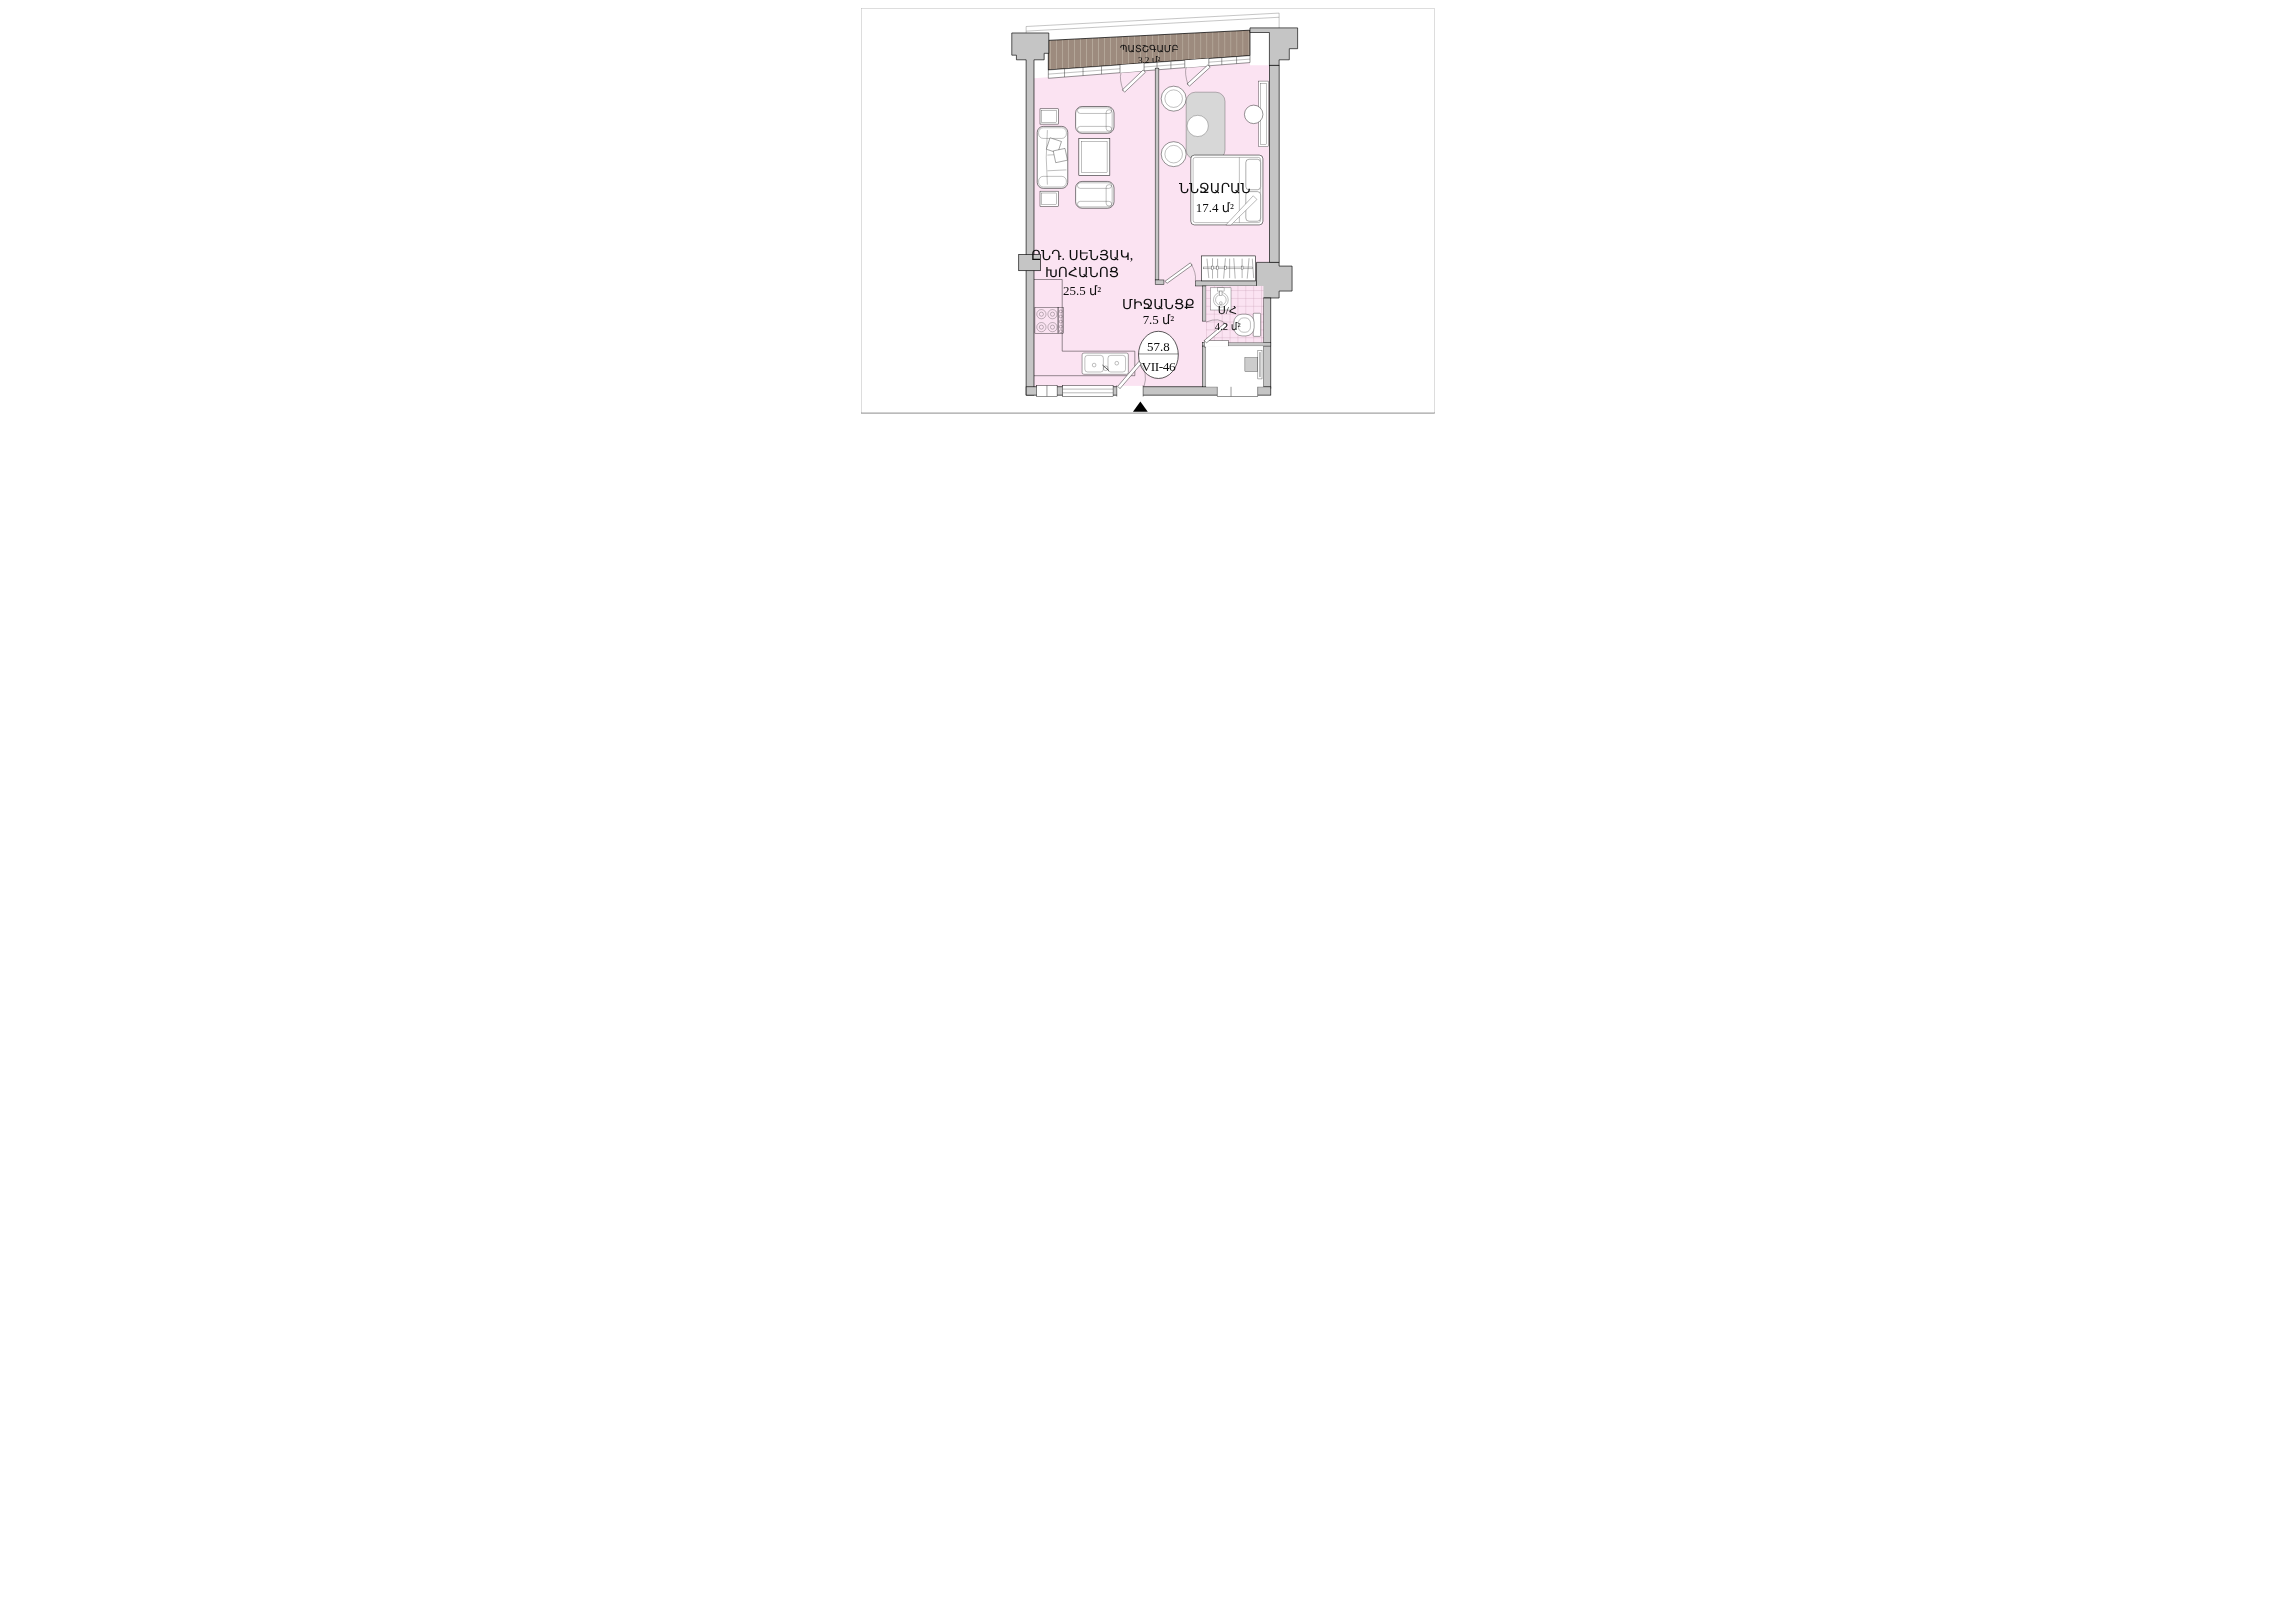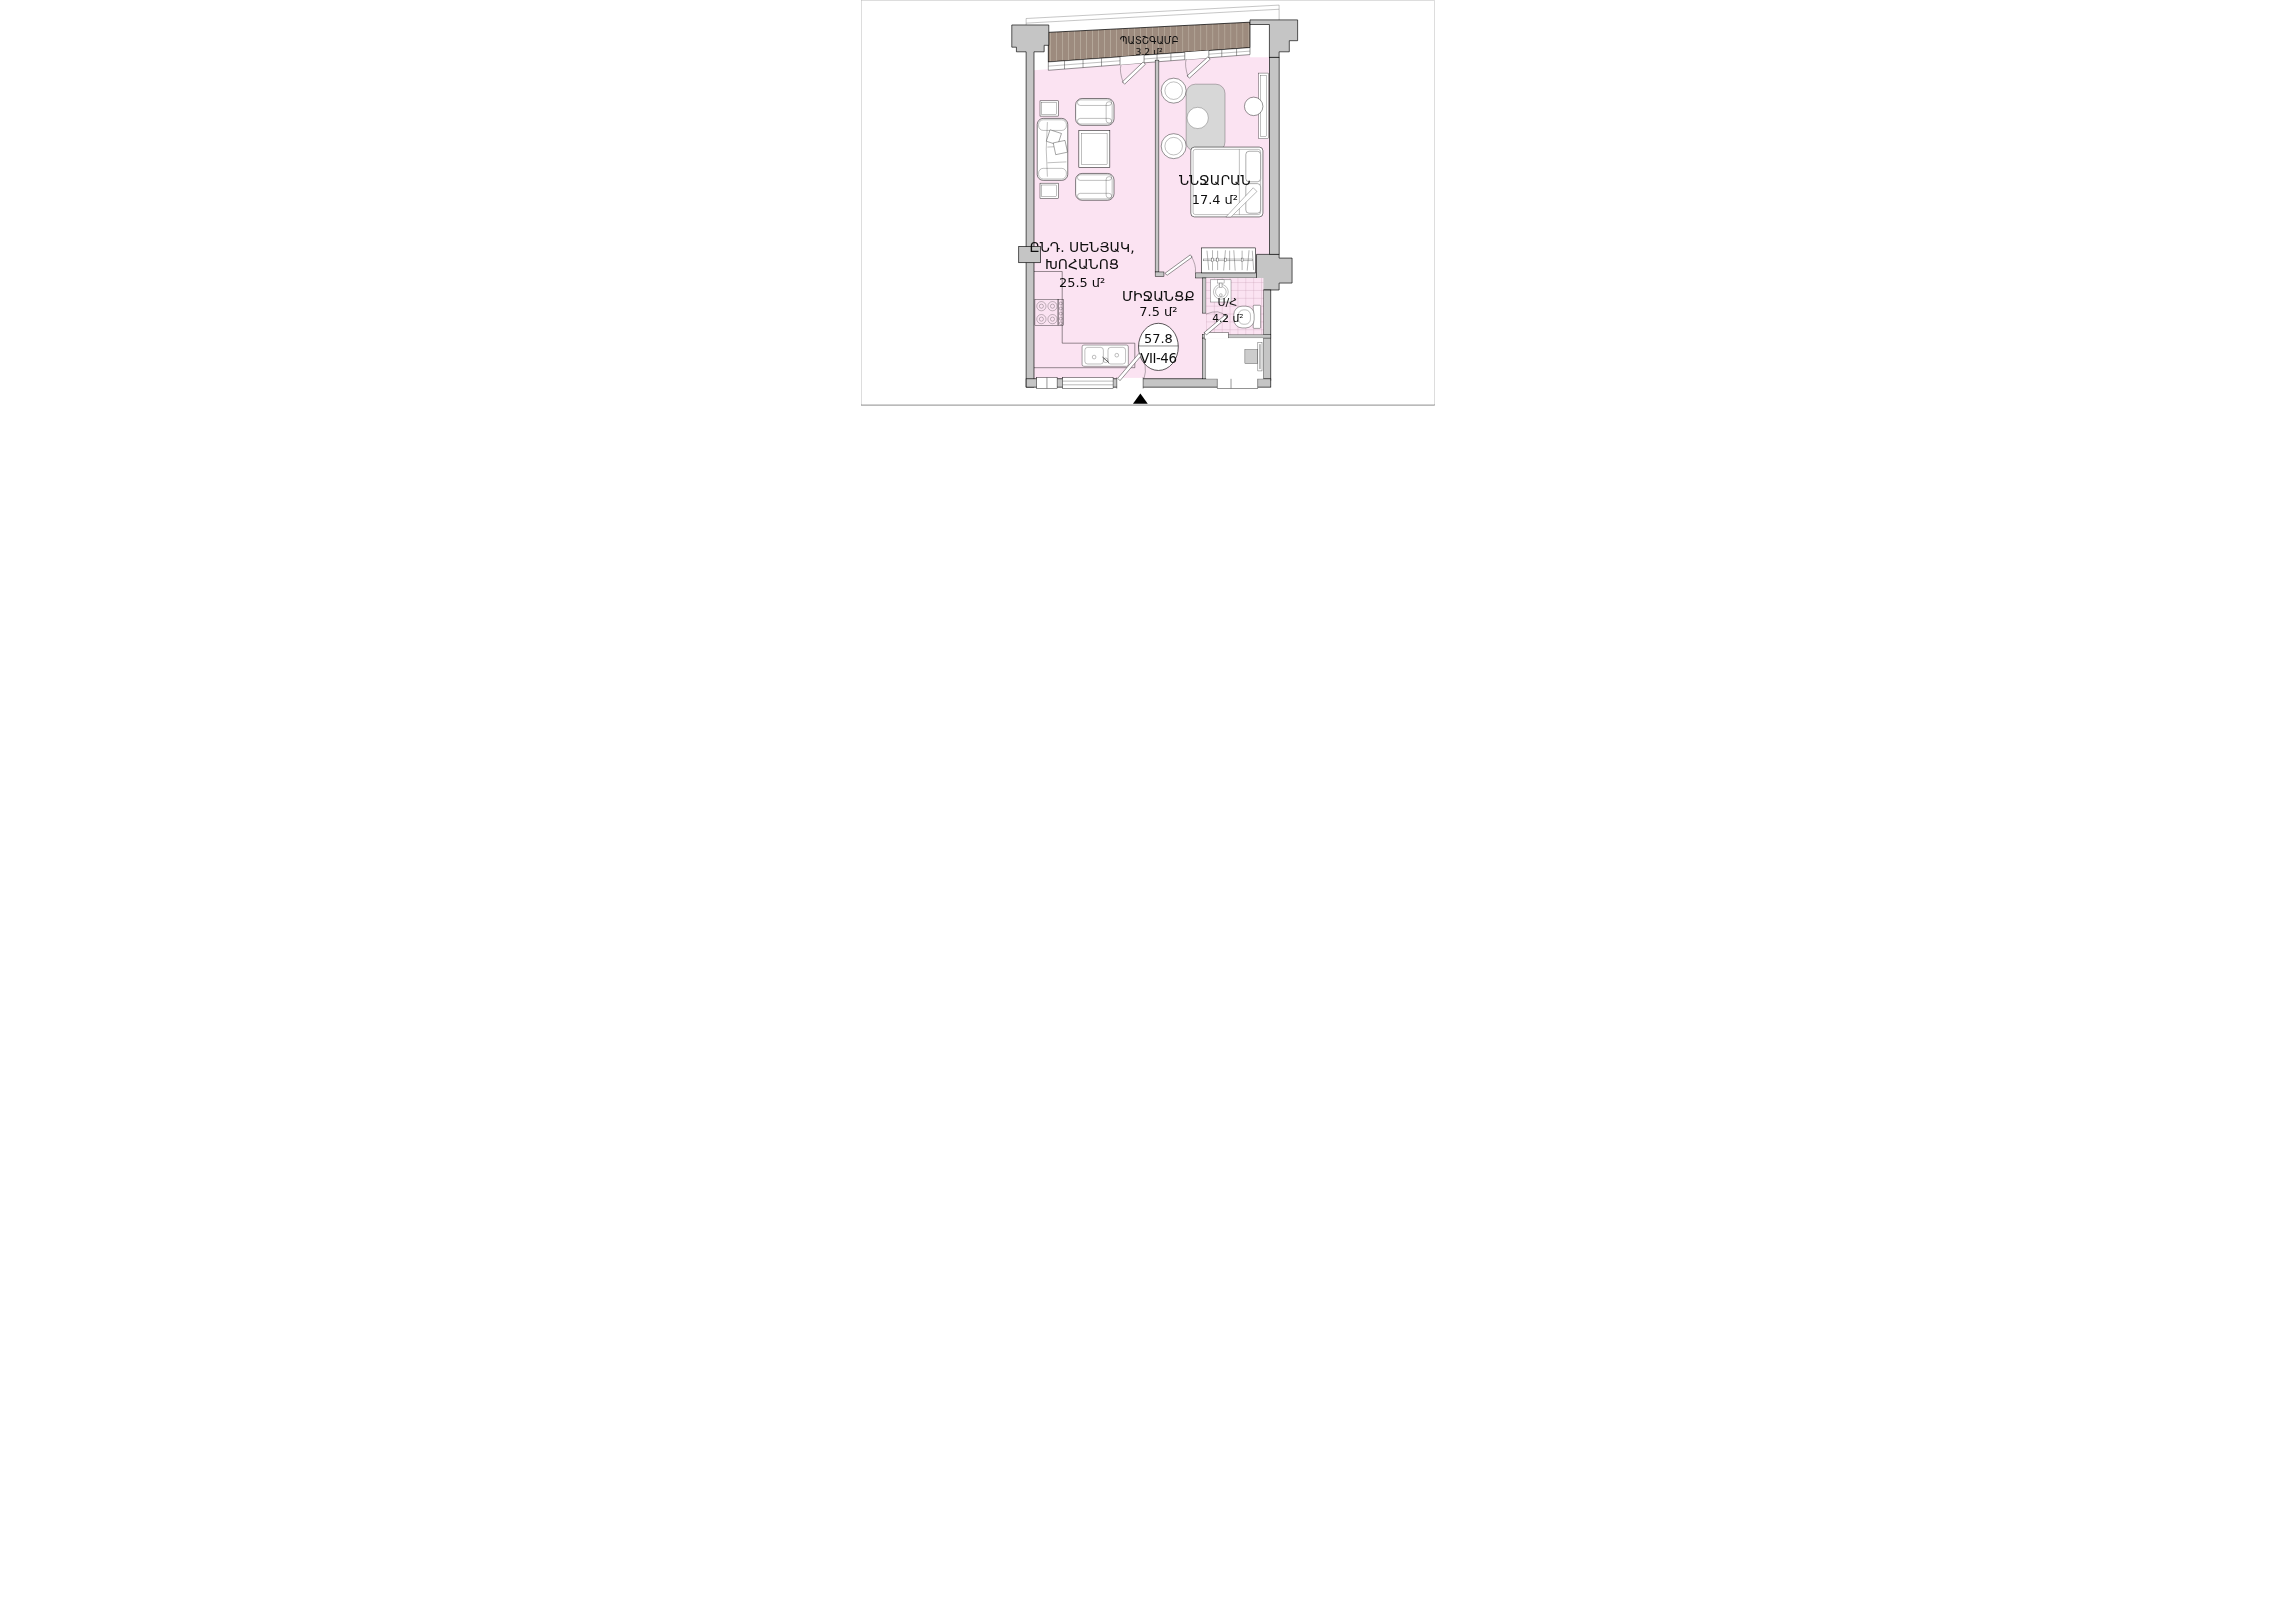--- a/index.html
+++ b/index.html
@@ -1,17 +1,17 @@
 <!DOCTYPE html>
 <html style="--c-floor: #fbe3f2; --c-wall: #c5c5c5; --c-deck: #9d8b7e; --c-deckline: #cbc0b4; --c-tile: #b688a3;font-size:7.4px"><head>
 <meta charset="utf-8">
 <style>
   html,body{margin:0;padding:0;background:#ffffff;}
   body{font-family:"DejaVu Sans",sans-serif;}
-  .page{width:100%;max-width:574px;margin:0 auto;}
+  .page{width:100%;max-width:574px;margin:8px auto;font-family:Liberation Serif, serif;}
   svg{display:block;width:100%;height:auto;}
   .floor{fill:var(--c-floor,#fbe3f2);}
   .wall{fill:var(--c-wall,#c5c5c5);stroke:#000;stroke-width:1.4;}
   .wall-thin{fill:var(--c-wall,#c5c5c5);stroke:#000;stroke-width:1;}
   .furn{fill:#ffffff;stroke:#1a1a1a;stroke-width:1;}
   .furn-line{fill:none;stroke:#1a1a1a;stroke-width:.6;}
   .thin{fill:none;stroke:#1a1a1a;stroke-width:.7;}
   .white{fill:#ffffff;stroke:#000;stroke-width:.9;}
   text{fill:#0d0d0d;}
   .lbl{font-weight:400;}

